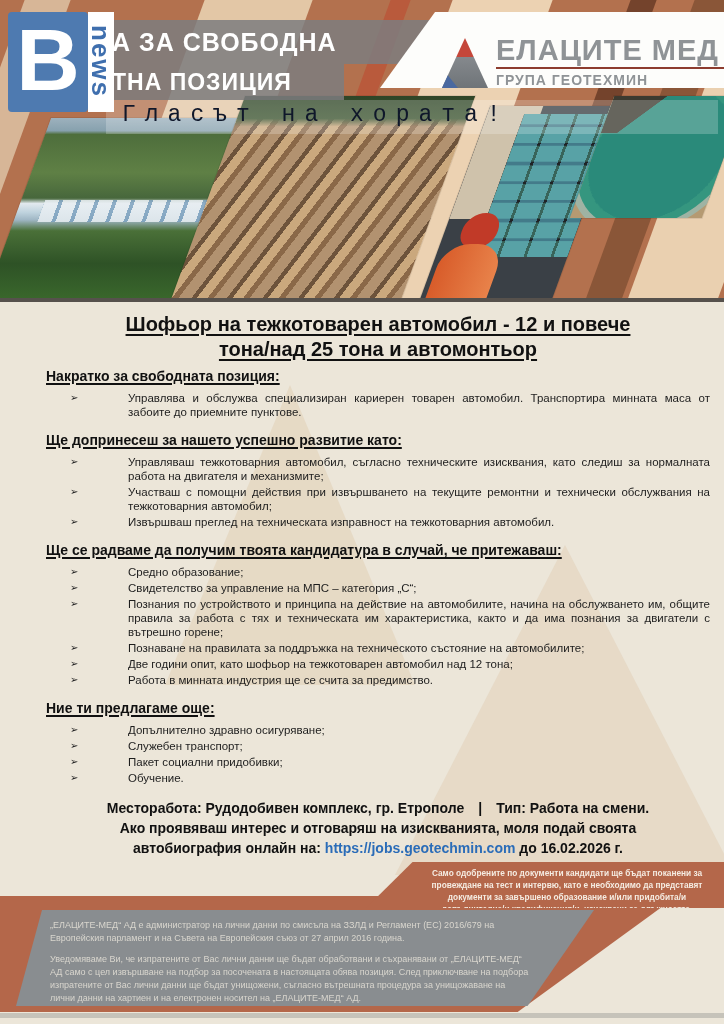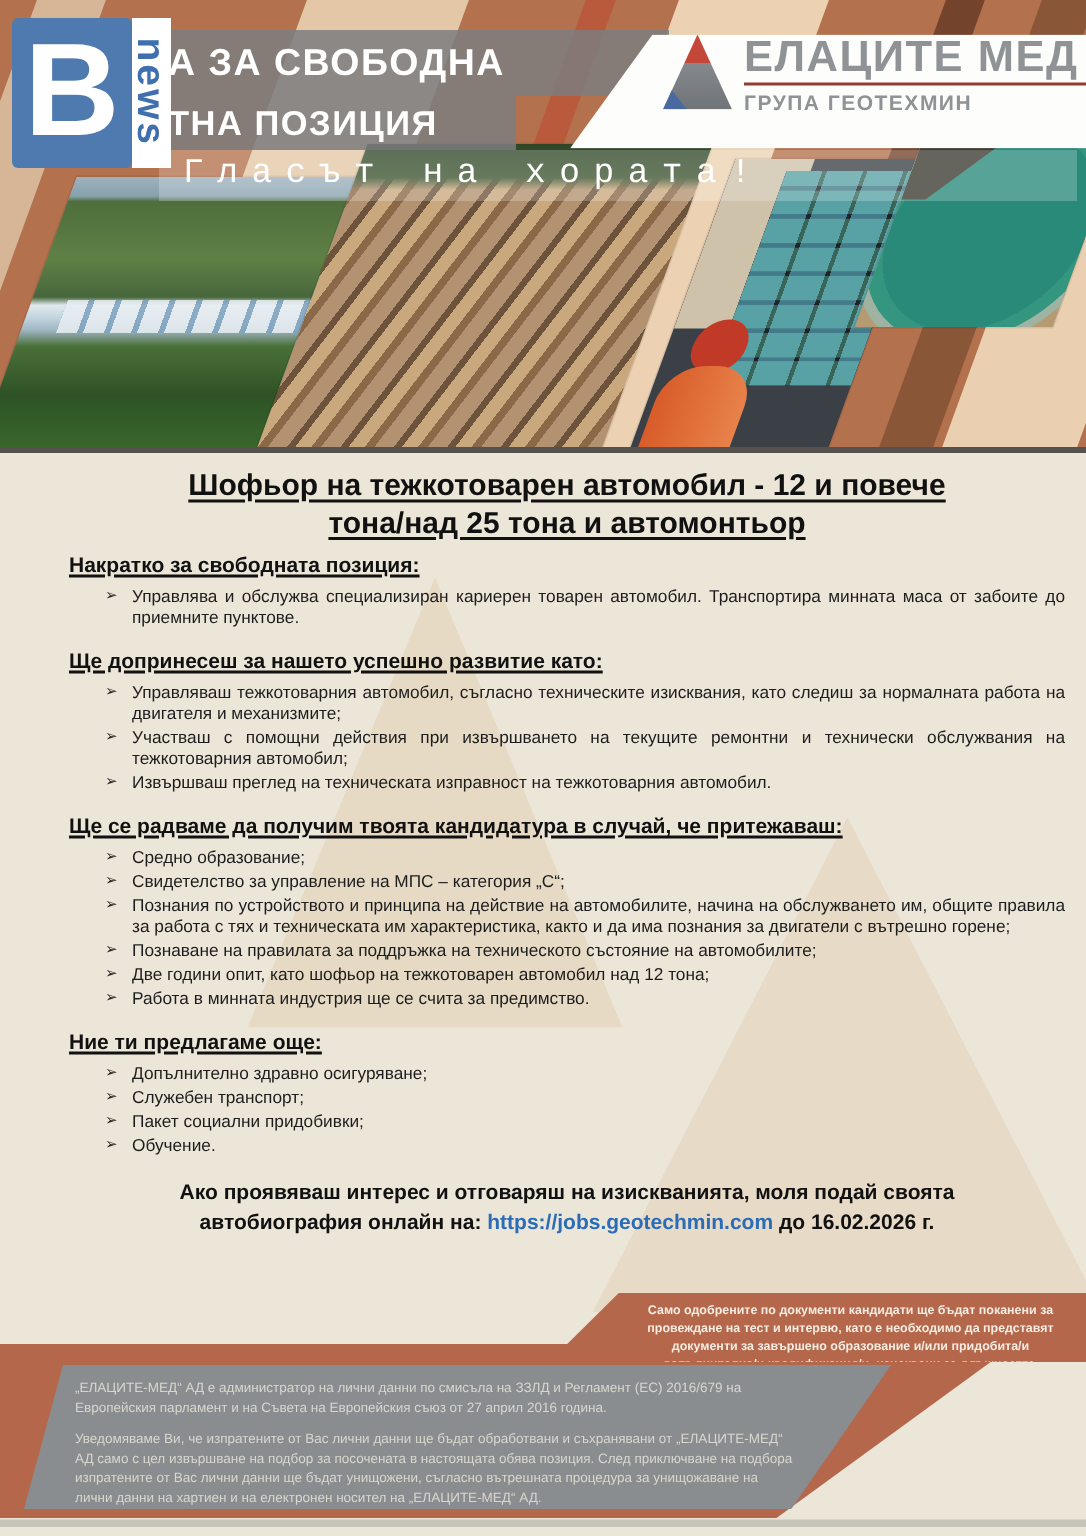--- a/index.html
+++ b/index.html
@@ -39,35 +39,35 @@
     border:6px solid #9fb3a3;background:radial-gradient(circle,#2a8a7a 0 62%,#35967f 62% 74%,#8fae9d 74% 78%,#b59a72 79%);}
   .ph4 .hill{left:0;top:0;width:45%;height:30%;background:linear-gradient(135deg,#3c3a30 0 55%,rgba(0,0,0,0) 56%);}
 
   .overlay-box{position:absolute;background:rgba(124,124,127,.85);color:#fff;font-weight:bold;
     letter-spacing:1px;white-space:nowrap;z-index:3;}
   .ov1{left:106px;top:20px;width:334px;height:44px;font-size:25px;line-height:44px;padding-left:6px;}
   .ov2{left:106px;top:64px;width:232px;height:36px;font-size:23px;line-height:36px;padding-left:6px;}
   .tagline-strip{position:absolute;left:106px;top:100px;width:612px;height:34px;
     background:rgba(255,255,255,.22);z-index:3;}
   .tagline{position:absolute;left:122px;top:102px;z-index:4;font-family:"Liberation Mono",monospace;
-    font-size:23px;letter-spacing:9px;color:#ffffff;white-space:nowrap;}
+    font-size:23px;letter-spacing:9px;color:#0f172a;white-space:nowrap;}
 
   .bnews{position:absolute;left:8px;top:12px;z-index:5;display:flex;}
   .b-square{width:80px;height:100px;background:#4e7ab0;color:#fff;font-weight:bold;font-size:88px;
     line-height:96px;text-align:center;border-radius:4px;}
   .news-strip{width:26px;height:100px;background:#fff;color:#3f6fae;font-weight:bold;font-size:26px;
     letter-spacing:2px;writing-mode:vertical-rl;text-align:center;line-height:26px;}
 
   .watermark{position:absolute;left:116px;top:28px;z-index:6;font-family:"Liberation Serif",serif;
     font-size:45px;letter-spacing:1px;white-space:nowrap;}
   .wm-dark{color:#45454e;}
   .wm-blue{color:#3a6ab8;}
 
   .co-band{position:absolute;left:380px;top:12px;width:344px;height:76px;background:#fdfdfb;z-index:4;
-    clip-path:polygon(16% 0,100% 0,100% 100%,0 100%);display:flex;align-items:flex-start;margin-top:11px;}
+    clip-path:polygon(16% 0,100% 0,100% 100%,0 100%);display:flex;align-items:flex-end;}
   .co-logo{position:relative;width:46px;height:50px;margin-left:62px;flex:none;
     clip-path:polygon(50% 0,100% 100%,0 100%);
     background:linear-gradient(180deg,#c5473a 0 38%,#85898d 38%,#6f7478 100%);}
   .co-logo .blue{position:absolute;left:0;bottom:0;width:16px;height:20px;
     clip-path:polygon(0 0,100% 100%,0 100%);background:#4a69a0;}
   .co-text{margin-left:8px;}
   .co-name{font-size:29px;font-weight:bold;color:#8f9396;letter-spacing:1px;line-height:30px;white-space:nowrap;}
   .co-rule{width:246px;height:2px;background:#8d3c2f;margin:2px 0 3px;}
   .co-group{font-size:14px;font-weight:bold;color:#8f9396;letter-spacing:1px;}
 
@@ -79,21 +79,21 @@
   .t1{left:165px;top:385px;width:250px;height:300px;opacity:.28;}
   .t2{left:395px;top:545px;width:340px;height:330px;opacity:.25;}
 
   .job-title{margin:10px 0 6px;text-align:center;font-weight:bold;font-size:20px;line-height:25px;color:#111;}
   .job-title span{display:block;text-decoration:underline;text-decoration-thickness:2px;text-underline-offset:3px;}
   .sec-head{margin:0 0 6px;font-size:14px;line-height:17px;font-weight:bold;color:#111;
     text-decoration:underline;text-decoration-thickness:1.5px;text-underline-offset:2px;}
   .bullets{margin:0 0 13px;}
   .bullet{display:flex;margin-bottom:2px;}
   .marker{flex:none;width:18px;margin-left:24px;font-size:10px;line-height:14px;color:#222;}
-  .b-text{flex:1;font-size:11.5px;line-height:14px;color:#1d1d1d;text-align:justify;}
+  .b-text{flex:1;font-size:11.5px;line-height:14px;color:#1d1d1d;text-align:justify;margin-left:40px;}
 
   .contact{margin:8px 60px 0;text-align:center;font-weight:bold;font-size:14px;line-height:20px;color:#111;}
   .contact .pipe{margin:0 14px;}
   .link{color:#2a6cb8;cursor:pointer;}
   .deadline{}
 
   
   .notice-box{position:absolute;left:366px;top:862px;width:358px;height:46px;background:#b4674a;z-index:3;
     clip-path:polygon(13% 0,100% 0,100% 100%,0 100%);box-sizing:border-box;
     padding:5px 6px 5px 50px;font-size:8.3px;line-height:12px;font-weight:bold;color:#f5ece2;text-align:center;}
@@ -241,20 +241,23 @@
             </div>
             <div class="bullet">
               <span class="marker">➢</span>
               <span class="b-text">Обучение.</span>
             </div>
           </div>
         </section>
       </div>
 
     <div class="contact">
+      <div>
+        <span>Месторабота: Рудодобивен комплекс, гр. Етрополе</span><span class="pipe">|</span><span>Тип: Работа на смени.</span>
+      </div>
       <div>Ако проявяваш интерес и отговаряш на изискванията, моля подай своята</div>
       <div>
         <span>автобиография онлайн на:</span>
         <a class="link">https://jobs.geotechmin.com</a>
         <span>до</span>
         <span class="deadline">16.02.2026 г.</span>
       </div>
     </div>
   </div>
 

